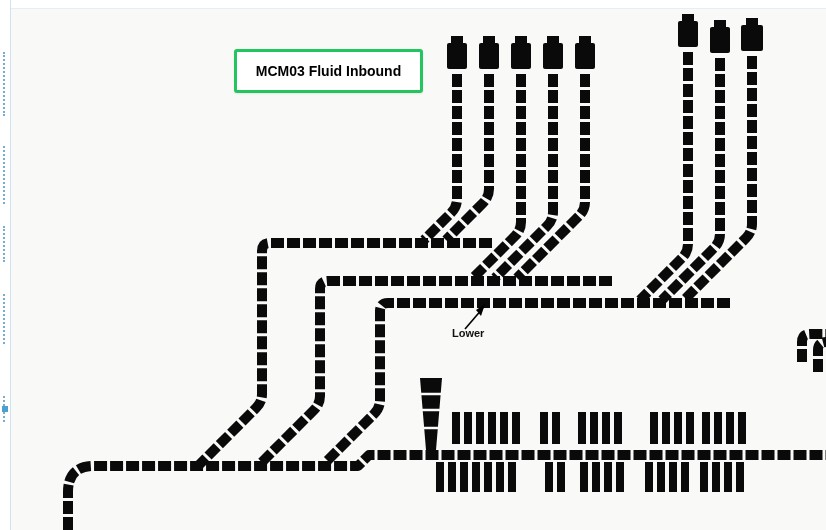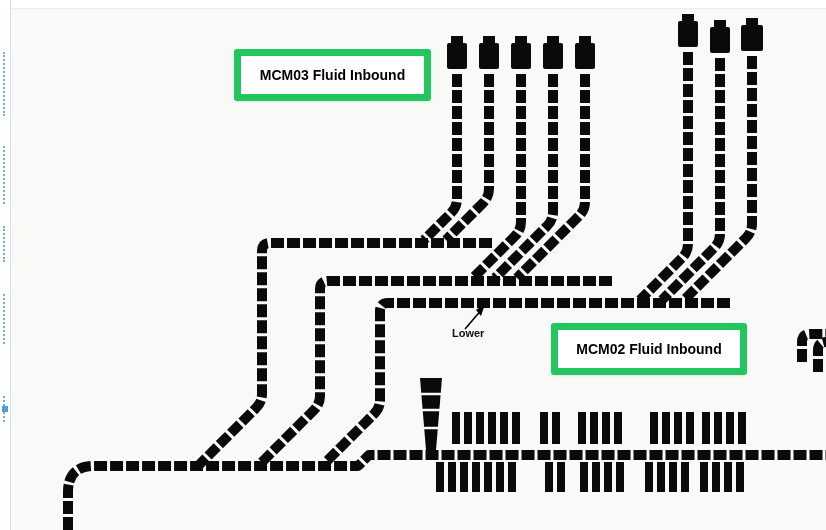--- a/index.html
+++ b/index.html
@@ -24,21 +24,21 @@
   .ruler-tick-group{
     position:absolute;left:3px;width:0;
     border-left:2px dotted #74aed0;
   }
   .ruler-marker{
     position:absolute;left:2px;width:6px;height:6px;background:#4d9fd0;
   }
   .node.box{
     position:absolute;
     background:#ffffff;
-    border:7px solid #22c55e;border-radius:3px;
+    border:3px solid #22c55e;border-radius:3px;
     box-shadow:0 1px 2px rgba(0,0,0,0.08);
     display:flex;align-items:center;justify-content:center;
     font-size:14px;font-weight:bold;color:#000;
     z-index:3;
   }
   .box-mcm03{left:234px;top:49px;width:183px;height:38px;}
   .box-mcm02{left:551px;top:323px;width:182px;height:38px;}
   .annotation-lower{
     position:absolute;left:452px;top:327px;
     font-size:11px;font-weight:600;color:#111;z-index:3;
@@ -125,23 +125,20 @@
       <rect x="724" y="462" width="8" height="30" fill="#0a0a0a"></rect>
       <rect x="736" y="462" width="8" height="30" fill="#0a0a0a"></rect>
       <path d="M465,329 L483,308" fill="none" stroke="#000" stroke-width="1.6"></path>
       <polygon points="485,304 476,310 481,316" fill="#000"></polygon>
     </svg>
 
   <div class="node box box-mcm03">
     <span>MCM03 Fluid Inbound</span>
   </div>
 
-  <div class="node box box-mcm02">
-    <span>MCM02 Fluid Inbound</span>
-  </div>
 
   <div class="annotation-lower">Lower</div>
 </div>
 
 <div class="top-strip"></div>
 <div class="left-panel" id="left-panel">
     <div class="ruler-tick-group" style="top: 52px; height: 64px;"></div>
     <div class="ruler-tick-group" style="top: 146px; height: 58px;"></div>
     <div class="ruler-tick-group" style="top: 226px; height: 36px;"></div>
     <div class="ruler-tick-group" style="top: 294px; height: 50px;"></div>

